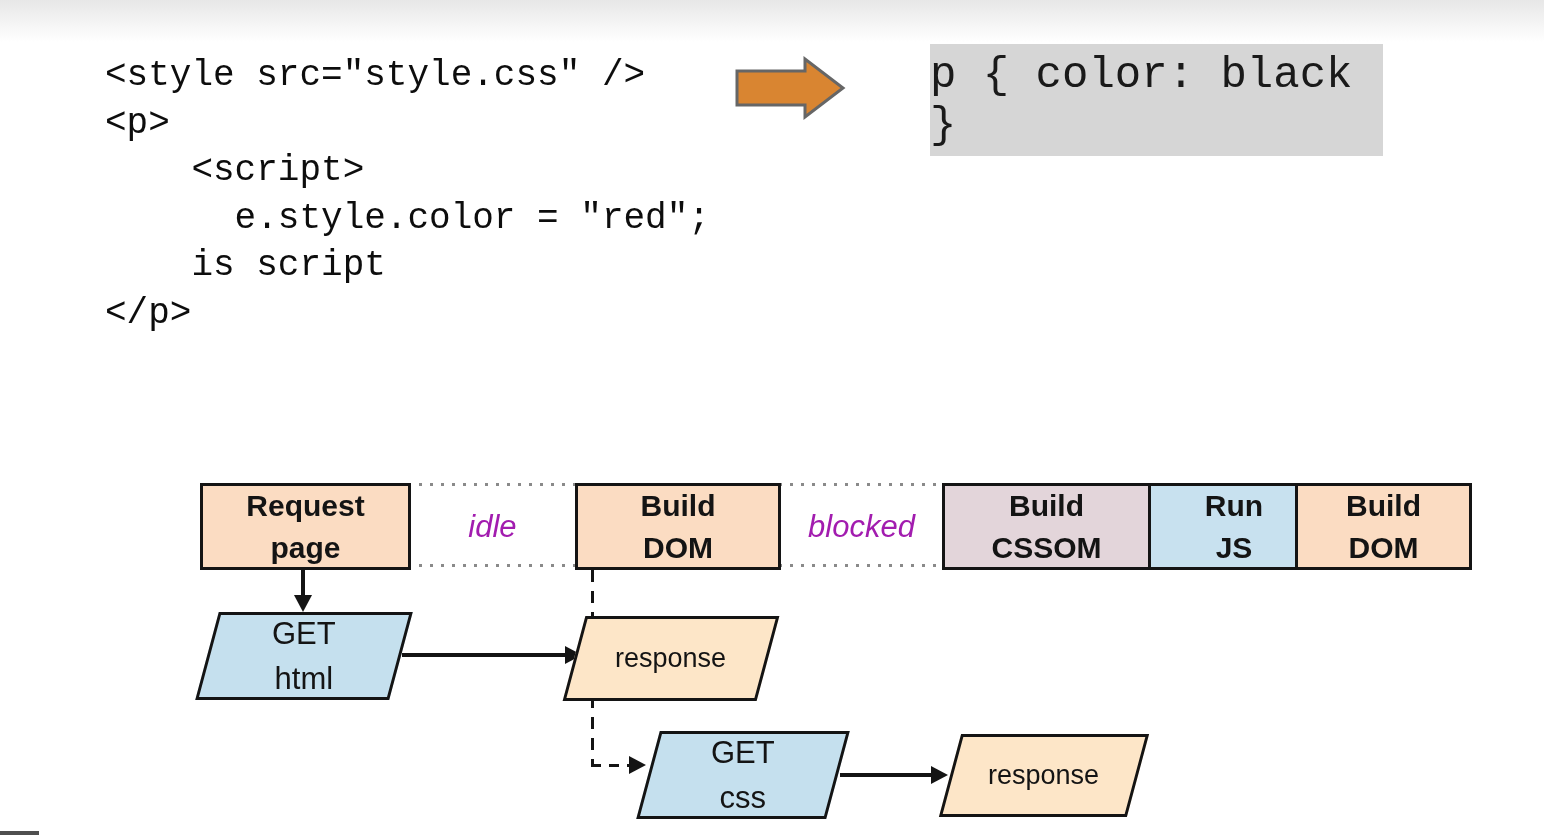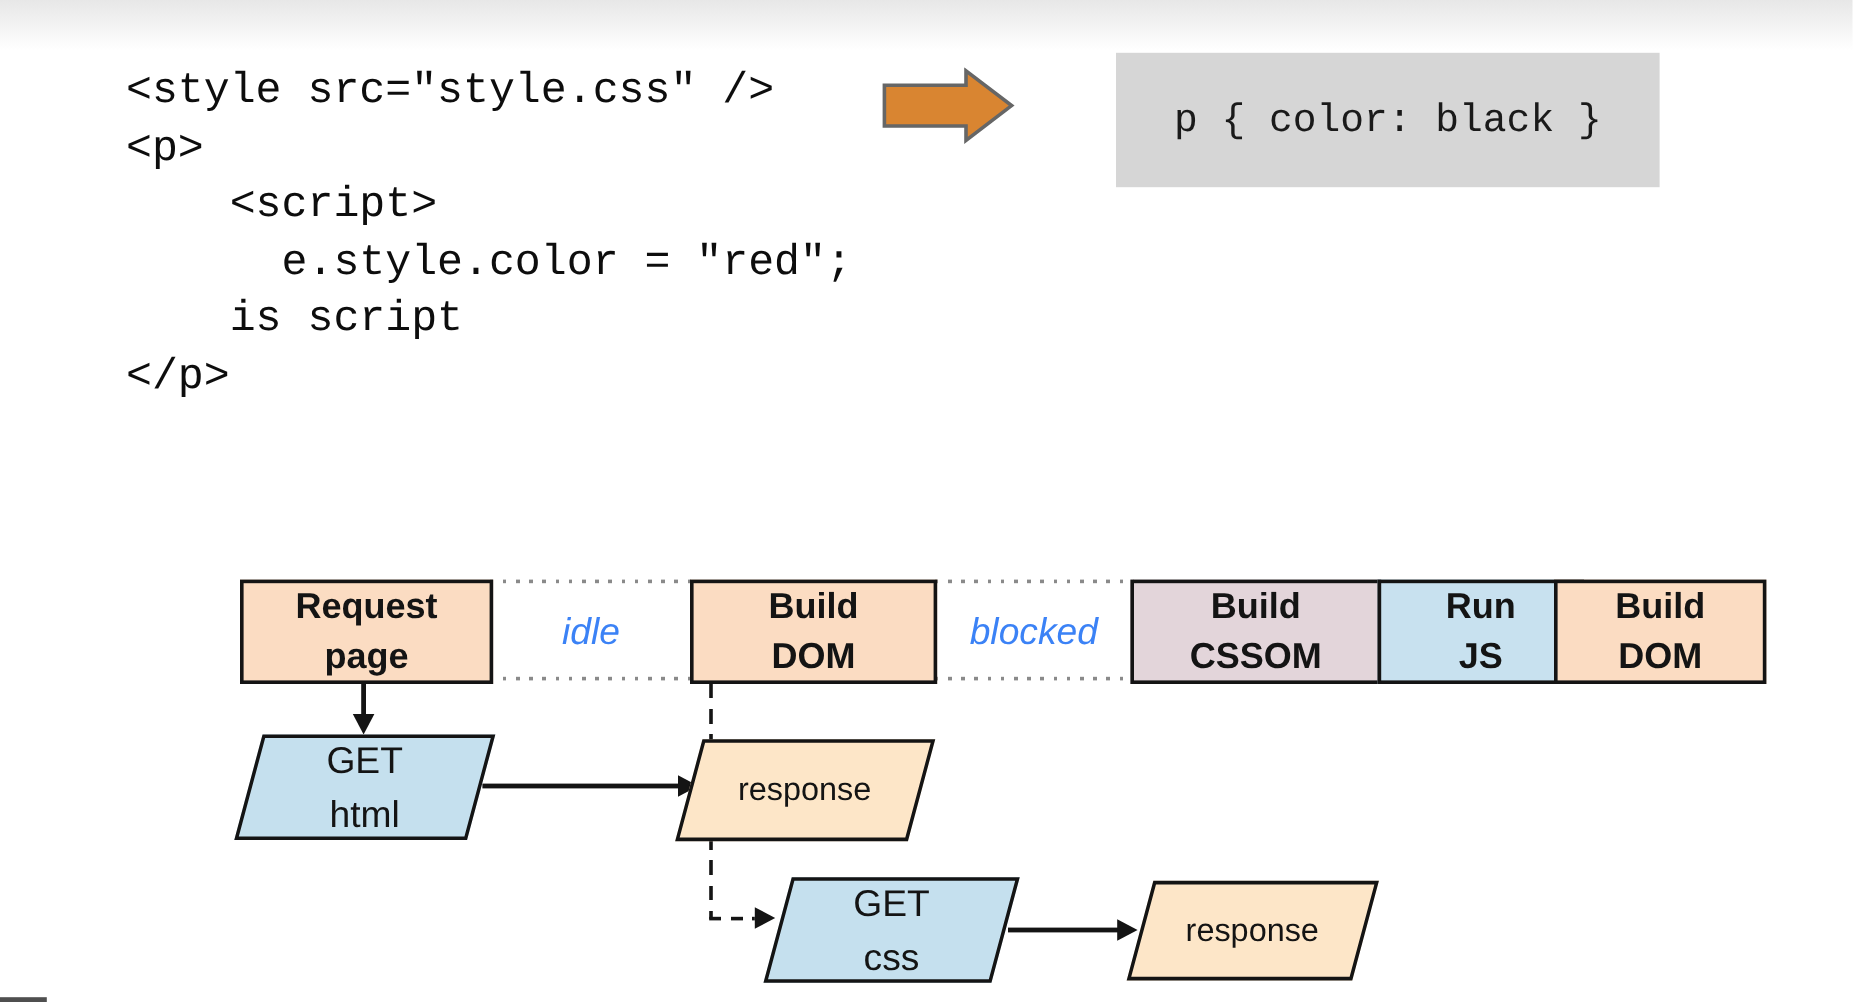--- a/index.html
+++ b/index.html
@@ -23,35 +23,35 @@
     color:#0d0d0d;
   }
   .code-line{white-space:pre;height:47.5px;}
   
   .flow-arrow{position:absolute;left:735px;top:56px;width:112px;height:64px;}
   
   .css-rule-box{
     position:absolute;left:930px;top:44px;width:453px;height:112px;
     display:flex;align-items:center;justify-content:center;
     font-family:"Liberation Mono", monospace;
-    font-size:33px;color:#1a1a1a;
+    font-size:44px;color:#1a1a1a;
   }
   
   .task{
     position:absolute;top:483px;height:87px;
     border:3px solid #141414;box-sizing:border-box;
     display:flex;align-items:center;justify-content:center;
     font-weight:bold;font-size:30px;line-height:42px;
     text-align:center;z-index:3;
   }
   .task > span{white-space:pre-line;display:block;}
   .gap-label{
     position:absolute;top:483px;height:87px;
     display:flex;align-items:center;justify-content:center;
-    font-style:italic;font-size:31px;color:#3b82f6;z-index:3;
+    font-style:italic;font-size:31px;color:#a21caf;z-index:3;
   }
   .dotline{
     position:absolute;height:3px;z-index:1;
     background:repeating-linear-gradient(90deg,#8a8a8a 0 3px,transparent 3px 11px);
   }
   
   .hline{position:absolute;height:3.5px;background:#141414;z-index:1;}
   .vline{position:absolute;width:3.5px;background:#141414;z-index:1;}
   .vdash{position:absolute;width:3px;z-index:1;
     background:repeating-linear-gradient(180deg,#141414 0 12px,transparent 12px 21px);}

